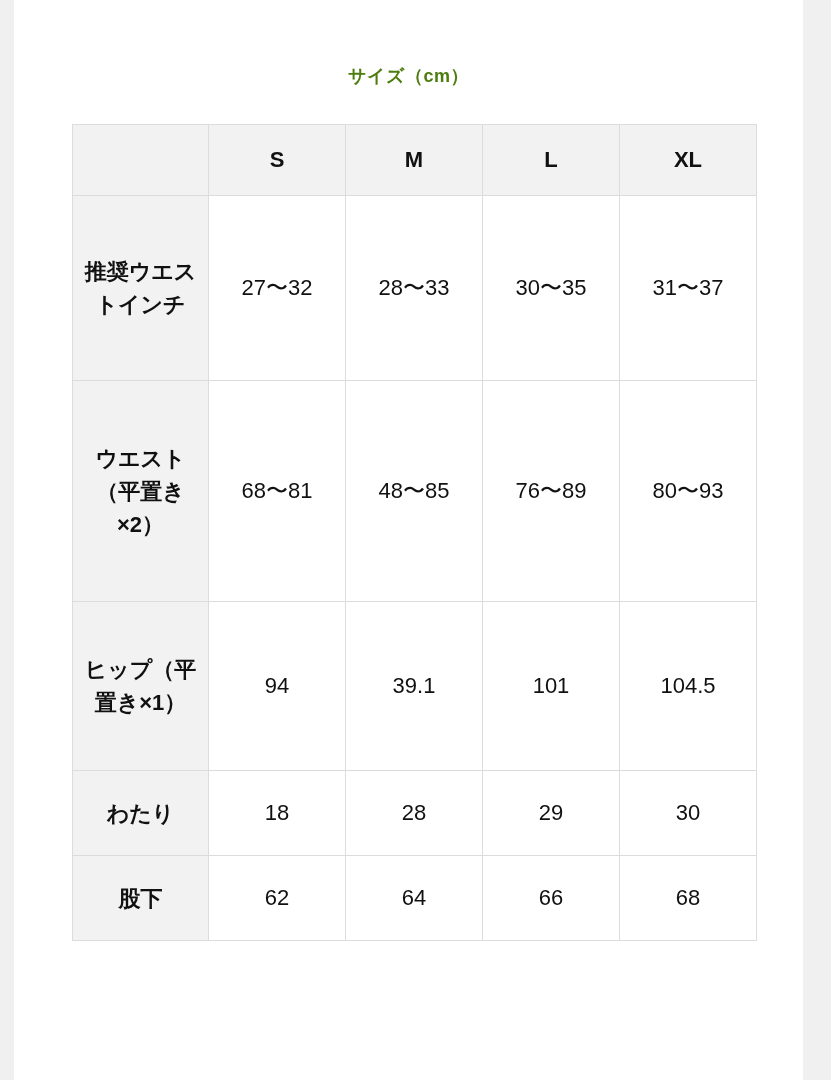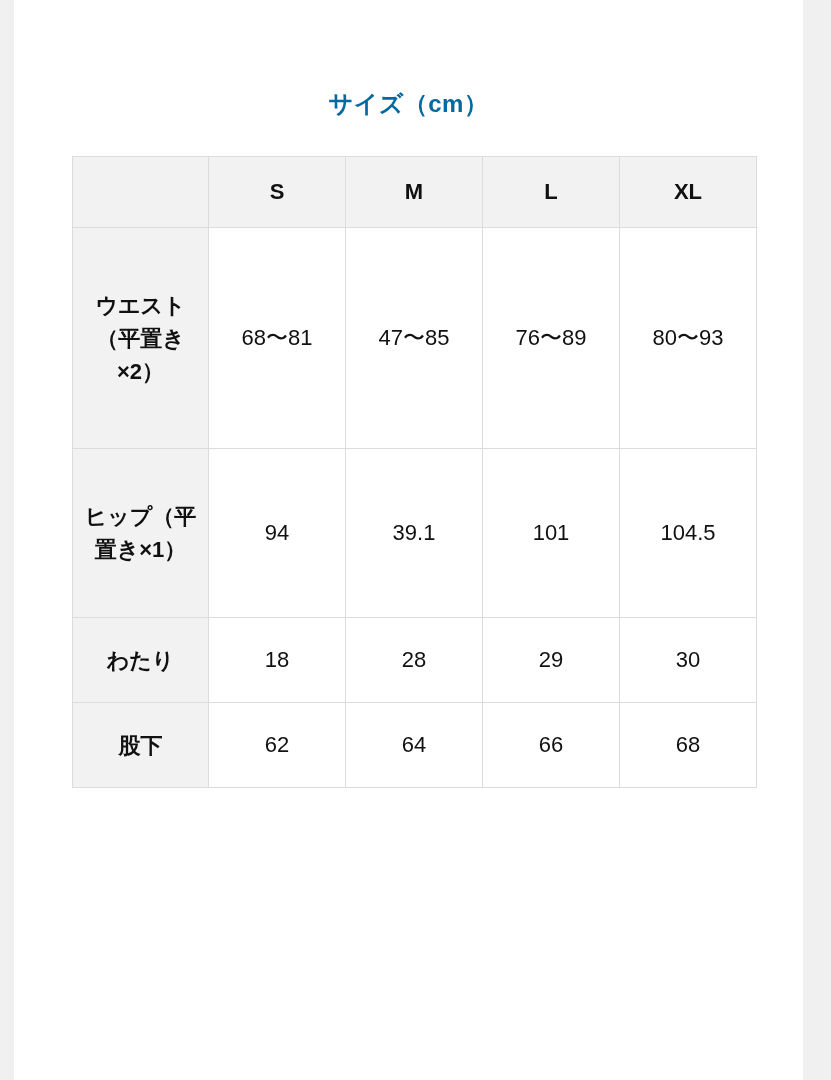--- a/index.html
+++ b/index.html
@@ -17,25 +17,25 @@
     position: absolute;
     left: 14px;
     top: 0;
     width: 789px;
     min-height: 1080px;
     background: #ffffff;
     box-sizing: border-box;
   }
   .title {
     text-align: center;
-    font-size: 24px;
+    font-size: 18px;
     font-weight: bold;
-    color: #0369a1;
+    color: #4d7c0f;
     letter-spacing: 0.5px;
-    margin-top: 88px;
+    margin-top: 64px;
     margin-bottom: 0;
   }
   .table-wrap {
     margin-top: 36px;
     padding-left: 58px;
     padding-right: 58px;
     box-sizing: border-box;
   }
   table.size-table {
     border-collapse: collapse;
@@ -98,24 +98,31 @@
       <thead>
         <tr>
           <th class="corner"></th>
           <th>S</th>
           <th>M</th>
           <th>L</th>
           <th>XL</th>
         </tr>
       </thead>
       <tbody>
+        <tr class="r-tall">
+          <th class="rowhead">推奨ウエストインチ</th>
+          <td>27〜32</td>
+          <td>28〜33</td>
+          <td>30〜35</td>
+          <td>31〜37</td>
+        </tr>
         <tr class="r-tall2">
           <th class="rowhead">ウエスト（平置き×2）</th>
           <td>68〜81</td>
-          <td>47〜85</td>
+          <td>48〜85</td>
           <td>76〜89</td>
           <td>80〜93</td>
         </tr>
         <tr class="r-tall3">
           <th class="rowhead">ヒップ（平置き×1）</th>
           <td>94</td>
           <td>39.1</td>
           <td>101</td>
           <td>104.5</td>
         </tr>

